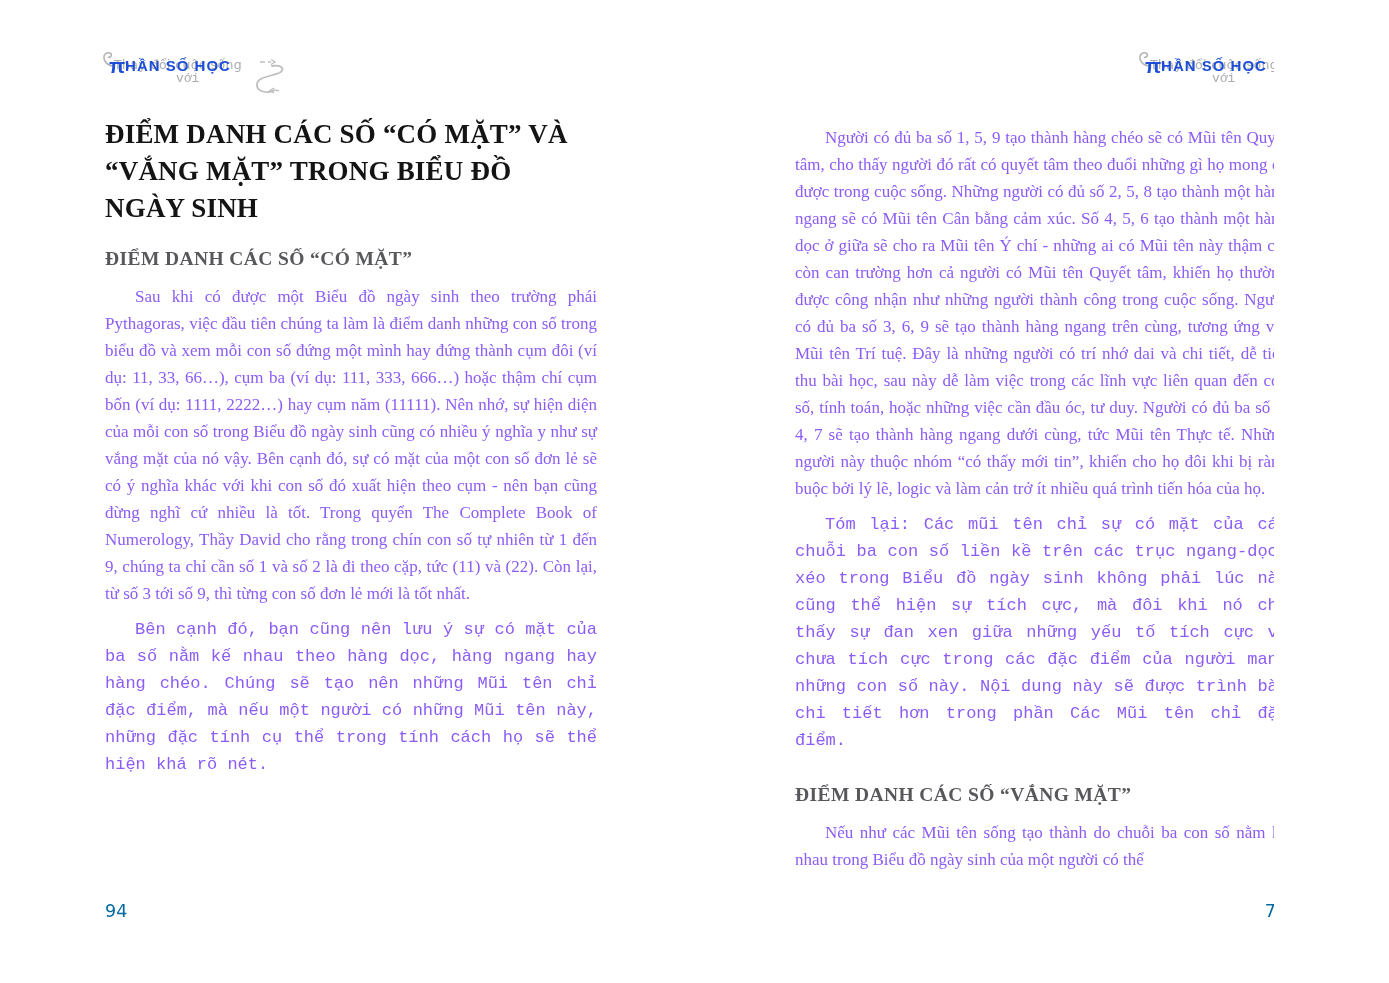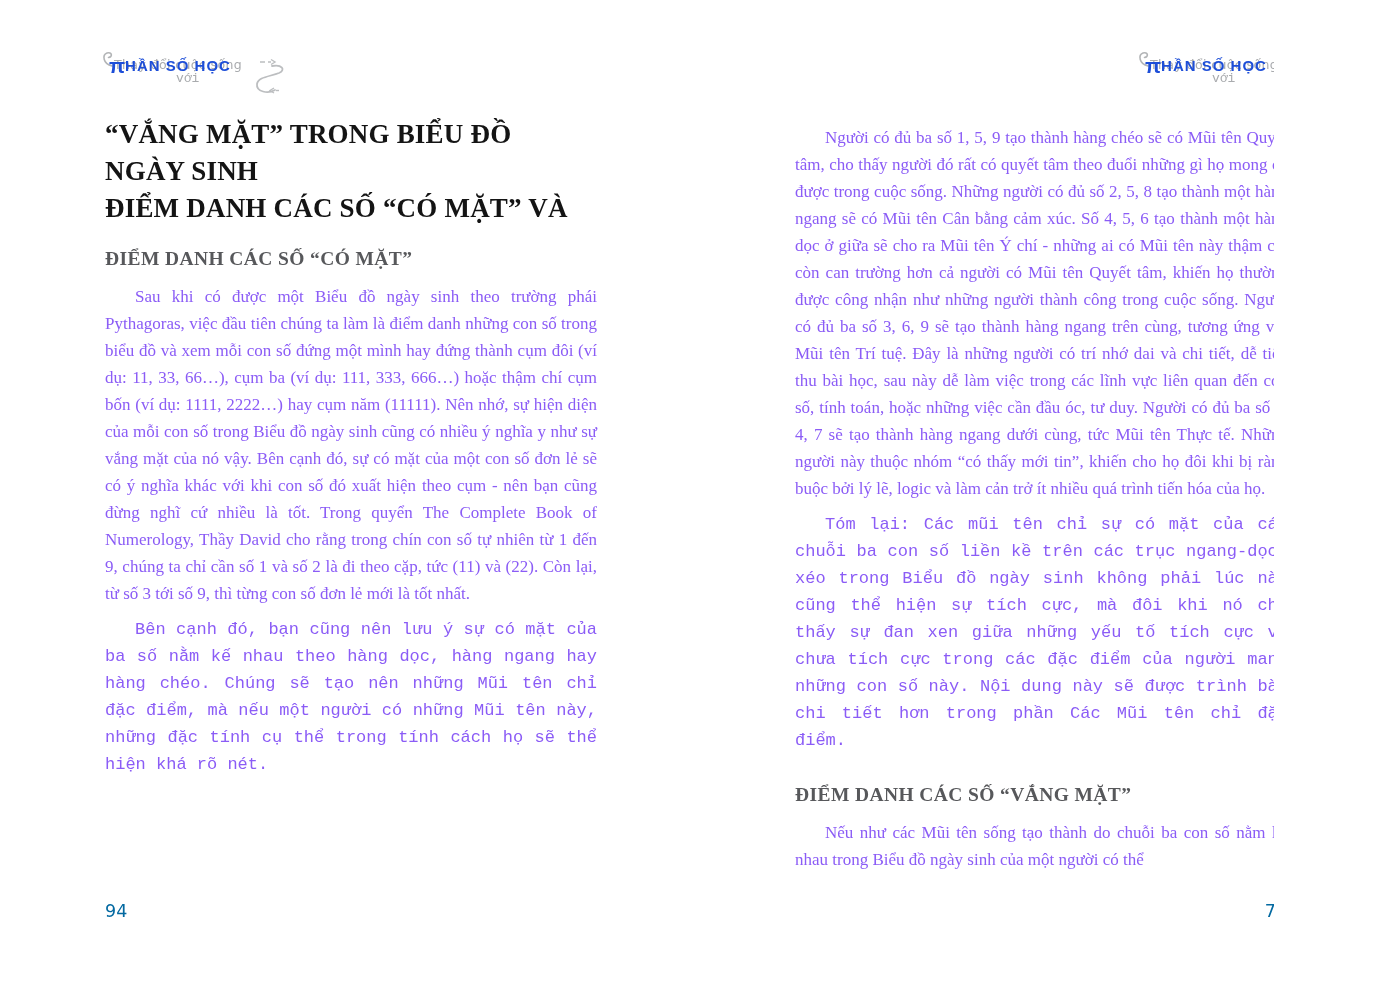--- a/index.html
+++ b/index.html
@@ -90,22 +90,22 @@
     <svg class="swirl" width="44" height="44" viewBox="0 0 44 44">
       <path d="M26 12 C36 10 40 16 33 19 C24 22.5 12 23 11 30 C10 38 22 40 29 36" fill="none" stroke="#bcbec0" stroke-width="1.8" stroke-linecap="round"></path>
       <path d="M14 8 L19 8 M22 8 L25 8" stroke="#bcbec0" stroke-width="1.4"></path>
       <path d="M25 5.5 L29 8 L25 10.5" fill="none" stroke="#bcbec0" stroke-width="1.4"></path>
       <path d="M28 34 L24 36.5 L28 39" fill="none" stroke="#bcbec0" stroke-width="1.4"></path>
       <path d="M30 36.5 L33 36.5" stroke="#bcbec0" stroke-width="1.4"></path>
     </svg>
   </div>
 
   <div class="col col-left">
+    <div class="title-line">ĐIỂM DANH CÁC SỐ “CÓ MẶT” VÀ</div>
     <div class="title-line">“VẮNG MẶT” TRONG BIỂU ĐỒ NGÀY SINH</div>
-    <div class="title-line">ĐIỂM DANH CÁC SỐ “CÓ MẶT” VÀ</div>
     <div class="section-heading">ĐIỂM DANH CÁC SỐ “CÓ MẶT”</div>
     <p class="para">Sau khi có được một Biểu đồ ngày sinh theo trường phái Pythagoras, việc đầu tiên chúng ta làm là điểm danh những con số trong biểu đồ và xem mỗi con số đứng một mình hay đứng thành cụm đôi (ví dụ: 11, 33, 66…), cụm ba (ví dụ: 111, 333, 666…) hoặc thậm chí cụm bốn (ví dụ: 1111, 2222…) hay cụm năm (11111). Nên nhớ, sự hiện diện của mỗi con số trong Biểu đồ ngày sinh cũng có nhiều ý nghĩa y như sự vắng mặt của nó vậy. Bên cạnh đó, sự có mặt của một con số đơn lẻ sẽ có ý nghĩa khác với khi con số đó xuất hiện theo cụm - nên bạn cũng đừng nghĩ cứ nhiều là tốt. Trong quyển The Complete Book of Numerology, Thầy David cho rằng trong chín con số tự nhiên từ 1 đến 9, chúng ta chỉ cần số 1 và số 2 là đi theo cặp, tức (11) và (22). Còn lại, từ số 3 tới số 9, thì từng con số đơn lẻ mới là tốt nhất.</p>
     <p class="para">Bên cạnh đó, bạn cũng nên lưu ý sự có mặt của ba số nằm kế nhau theo hàng dọc, hàng ngang hay hàng chéo. Chúng sẽ tạo nên những Mũi tên chỉ đặc điểm, mà nếu một người có những Mũi tên này, những đặc tính cụ thể trong tính cách họ sẽ thể hiện khá rõ nét.</p>
   </div>
 
   <div class="col col-right">
     <p class="para">Người có đủ ba số 1, 5, 9 tạo thành hàng chéo sẽ có Mũi tên Quyết tâm, cho thấy người đó rất có quyết tâm theo đuổi những gì họ mong có được trong cuộc sống. Những người có đủ số 2, 5, 8 tạo thành một hàng ngang sẽ có Mũi tên Cân bằng cảm xúc. Số 4, 5, 6 tạo thành một hàng dọc ở giữa sẽ cho ra Mũi tên Ý chí - những ai có Mũi tên này thậm chí còn can trường hơn cả người có Mũi tên Quyết tâm, khiến họ thường được công nhận như những người thành công trong cuộc sống. Người có đủ ba số 3, 6, 9 sẽ tạo thành hàng ngang trên cùng, tương ứng với Mũi tên Trí tuệ. Đây là những người có trí nhớ dai và chi tiết, dễ tiếp thu bài học, sau này dễ làm việc trong các lĩnh vực liên quan đến con số, tính toán, hoặc những việc cần đầu óc, tư duy. Người có đủ ba số 1, 4, 7 sẽ tạo thành hàng ngang dưới cùng, tức Mũi tên Thực tế. Những người này thuộc nhóm “có thấy mới tin”, khiến cho họ đôi khi bị ràng buộc bởi lý lẽ, logic và làm cản trở ít nhiều quá trình tiến hóa của họ.</p>
     <p class="para">Tóm lại: Các mũi tên chỉ sự có mặt của các chuỗi ba con số liền kề trên các trục ngang-dọc-xéo trong Biểu đồ ngày sinh không phải lúc nào cũng thể hiện sự tích cực, mà đôi khi nó cho thấy sự đan xen giữa những yếu tố tích cực và chưa tích cực trong các đặc điểm của người mang những con số này. Nội dung này sẽ được trình bày chi tiết hơn trong phần Các Mũi tên chỉ đặc điểm.</p>
     <div class="section-heading">ĐIỂM DANH CÁC SỐ “VẮNG MẶT”</div>
     <p class="para">Nếu như các Mũi tên sống tạo thành do chuỗi ba con số nằm kế nhau trong Biểu đồ ngày sinh của một người có thể</p>

